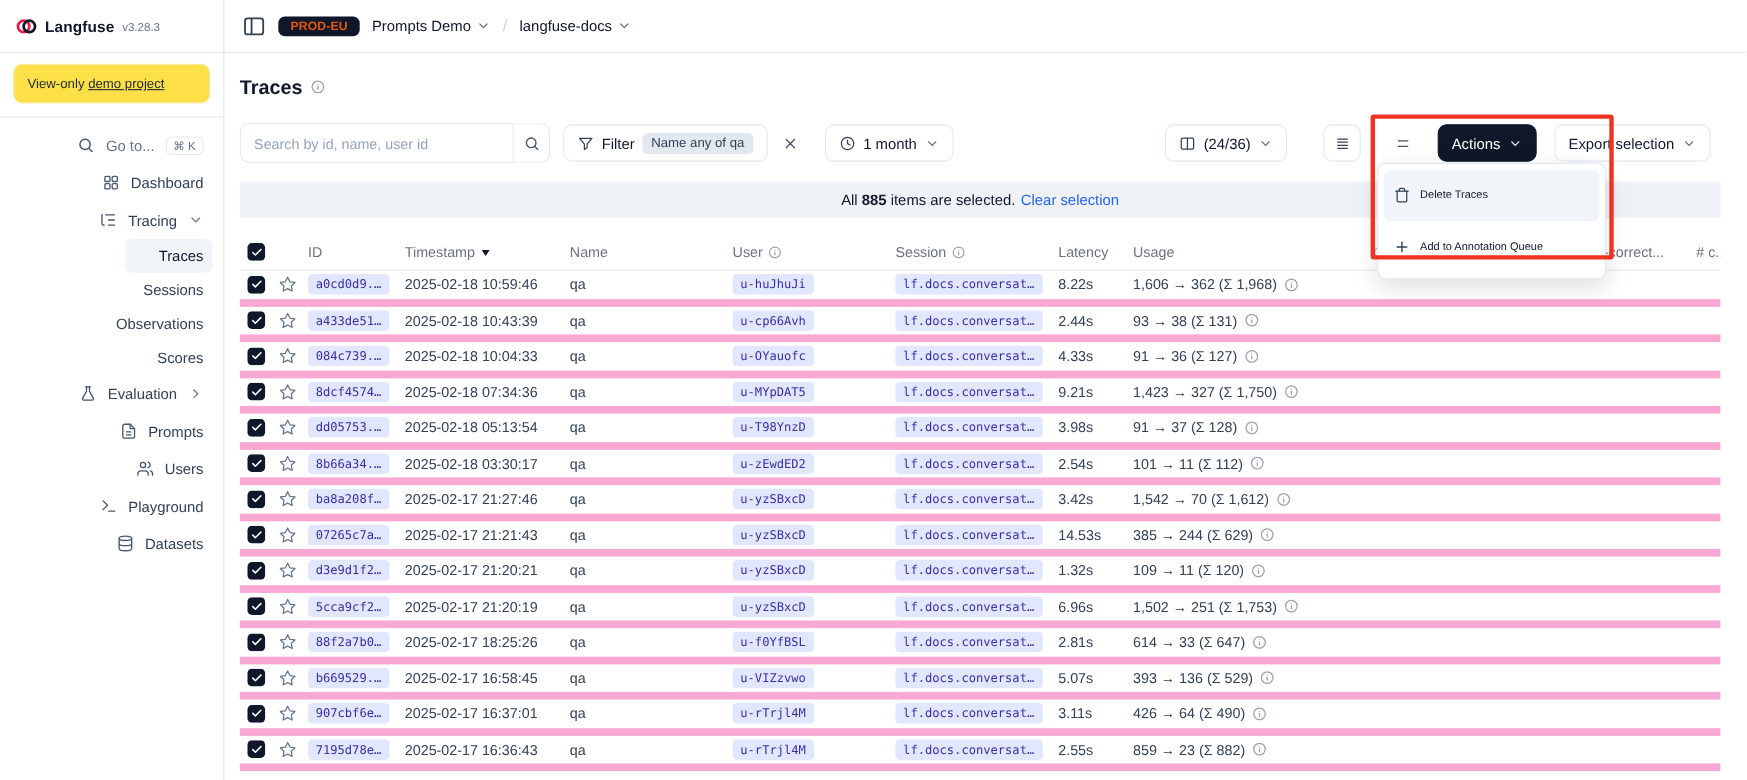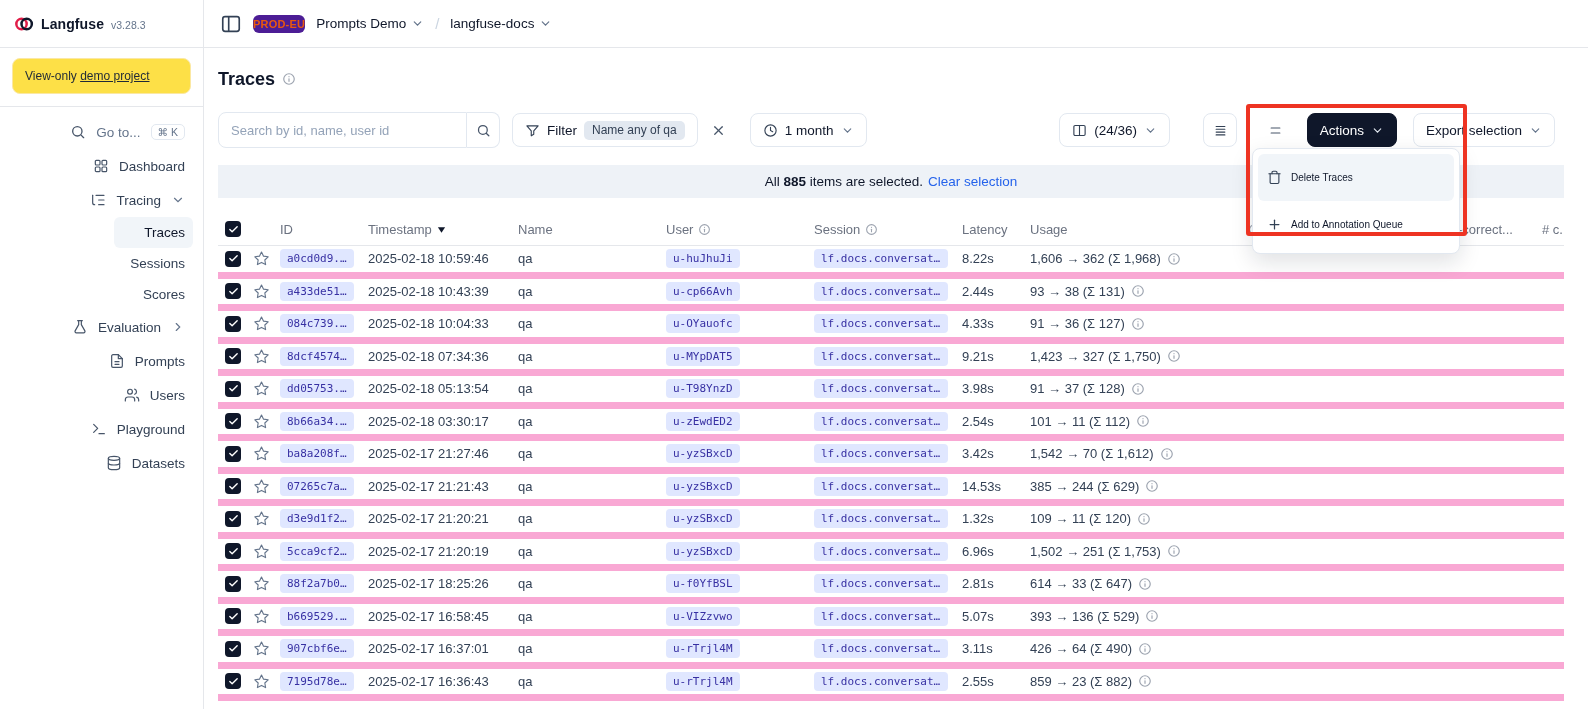--- a/index.html
+++ b/index.html
@@ -21,21 +21,21 @@
   .nav-item.active { background:#f1f5f9; color:#0f172a; font-weight:500; }
   .nav-item .nicon { width:16px; height:16px; color:#475569; flex-shrink:0; }
   .nav-item .chev { margin-left:auto; width:14px; height:14px; color:#64748b; }
   .goto { color:#64748b; }
   .kbd { margin-left:auto; border:1px solid #e2e8f0; border-radius:5px; font-size:10.5px; color:#64748b; padding:1px 6px; background:#fff; }
 
   
   .main { flex:1; display:flex; flex-direction:column; min-width:0; }
   .topbar { height:48px; border-bottom:1px solid #e5e7eb; display:flex; align-items:center; gap:11px; padding:0 16px; flex-shrink:0; }
   .panel-btn { width:22px; height:22px; color:#334155; cursor:pointer; display:flex; align-items:center; }
-  .env-badge { background:#4c1d95; color:#ea580c; font-size:11px; font-weight:700; padding:3px 0; border-radius:6px; letter-spacing:.2px; }
+  .env-badge { background:#0f172a; color:#ea580c; font-size:11px; font-weight:700; padding:3px 11px; border-radius:6px; letter-spacing:.2px; }
   .tb-select { display:flex; align-items:center; gap:5px; font-size:13.5px; font-weight:500; cursor:pointer; color:#0f172a; }
   .tb-select .chev { width:13px; height:13px; color:#64748b; }
   .tb-slash { color:#cbd5e1; font-size:15px; }
 
   
   .content { flex:1; padding:16px 24px 0 14px; display:flex; flex-direction:column; min-width:0; }
   .page-title-row { display:flex; align-items:center; gap:7px; height:30px; }
   .page-title { font-size:18px; font-weight:600; }
   .iicon { width:14px; height:14px; color:#9ca3af; flex-shrink:0; }
 
@@ -136,20 +136,23 @@
         <span>Tracing</span>
         <svg class="chev" viewBox="0 0 24 24" fill="none" stroke="currentColor" stroke-width="2" stroke-linecap="round">
             <path d="m6 9 6 6 6-6"></path>
           </svg>
       </div>
       <div class="nav-item sub active">
         <span>Traces</span>
       </div>
       <div class="nav-item sub">
         <span>Sessions</span>
+      </div>
+      <div class="nav-item sub">
+        <span>Observations</span>
       </div>
       <div class="nav-item sub">
         <span>Scores</span>
       </div>
 
       <div class="nav-item">
         <svg class="nicon" viewBox="0 0 24 24" fill="none" stroke="currentColor" stroke-width="1.8" stroke-linecap="round" stroke-linejoin="round">
             <path d="M10 2.5v6L4.7 17.8a2 2 0 0 0 1.8 2.9h11a2 2 0 0 0 1.8-2.9L14 8.5v-6"></path>
             <path d="M8.5 2.5h7"></path>
           </svg>

